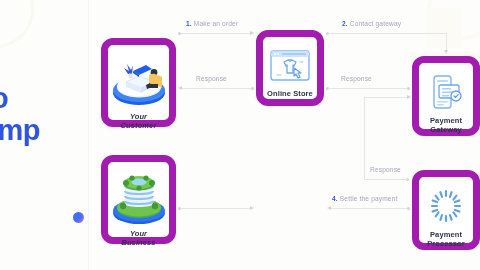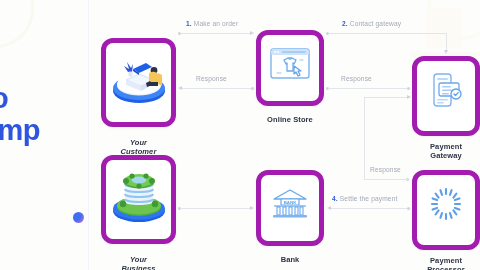--- a/index.html
+++ b/index.html
@@ -92,29 +92,28 @@
     height: 11px;
     border-radius: 50%;
     background:
       radial-gradient(circle at 30% 35%, #3f6ff0 0%, #3f6ff0 42%, #8f6fe0 70%, #d9b7e8 100%);
   }
 
   
   .card {
     position: absolute;
     background: #ffffff;
-    border: 5px solid #a21caf;
+    border: 7px solid #a21caf;
     border-radius: 12px;
     box-shadow: 0 1px 3px rgba(60, 72, 110, 0.045);
     display: flex;
     flex-direction: column;
     align-items: center;
     justify-content: flex-start;
     box-sizing: border-box;
-    gap: 28px;
   }
   .card-art {
     flex: 0 0 auto;
     display: flex;
     align-items: center;
     justify-content: center;
   }
   .card-label {
     color: #2b3245;
     font-size: 7.5px;
@@ -329,37 +328,20 @@
         <path d="M19 11 C20 13 22 13 23 11" fill="none" stroke="#6aa9ec" stroke-width="1"></path>
 
         <path d="M25 19 L25 27 L27 25 L29 29 L31 28 L29 24 L32 24 Z" fill="#ffffff" stroke="#5f9fe8" stroke-width="1.2" stroke-linejoin="round"></path>
         <path d="M8 26 L12 26" stroke="#bcd9f8" stroke-width="1.4" stroke-linecap="round"></path>
         <path d="M31 13 L34 13" stroke="#bcd9f8" stroke-width="1.4" stroke-linecap="round"></path>
       </svg>
     </div>
     <div class="card-label">Online Store</div>
   </div>
 
-  <div class="card" id="card-bank">
-    <div class="card-art">
-      <svg width="40" height="34" viewBox="0 0 40 34" aria-hidden="true">
-        <path d="M20 3 L36 12 L4 12 Z" fill="#ffffff" stroke="#6aa9ec" stroke-width="1.4" stroke-linejoin="round"></path>
-        <rect x="11" y="12" width="18" height="6" rx="0.6" fill="#ffffff" stroke="#6aa9ec" stroke-width="1.2"></rect>
-        <text x="20" y="16.7" font-family="'Liberation Sans', sans-serif" font-size="4.4" font-weight="bold" fill="#5f9fe8" text-anchor="middle">BANK</text>
-        <rect x="4" y="18" width="32" height="2" rx="0.8" fill="#9cc8f3"></rect>
-        <rect x="7" y="20" width="3" height="8" fill="#ffffff" stroke="#6aa9ec" stroke-width="1.1"></rect>
-        <rect x="13" y="20" width="3" height="8" fill="#ffffff" stroke="#6aa9ec" stroke-width="1.1"></rect>
-        <rect x="19" y="20" width="3" height="8" fill="#ffffff" stroke="#6aa9ec" stroke-width="1.1"></rect>
-        <rect x="25" y="20" width="3" height="8" fill="#ffffff" stroke="#6aa9ec" stroke-width="1.1"></rect>
-        <rect x="30" y="20" width="3" height="8" fill="#ffffff" stroke="#6aa9ec" stroke-width="1.1"></rect>
-        <rect x="3" y="28" width="34" height="2.6" rx="1" fill="#7fb4ef"></rect>
-      </svg>
-    </div>
-    <div class="card-label">Bank</div>
-  </div>
 
   <div class="card" id="card-gateway">
     <div class="card-art">
       <svg width="40" height="36" viewBox="0 0 40 36" aria-hidden="true">
         <rect x="8" y="2" width="17" height="32" rx="3" fill="#ffffff" stroke="#7fb4ef" stroke-width="1.4"></rect>
         <rect x="11" y="6" width="11" height="2" rx="1" fill="#bcd9f8"></rect>
 
         <rect x="13" y="11" width="20" height="13" rx="2" fill="#ffffff" stroke="#6aa9ec" stroke-width="1.3"></rect>
         <rect x="16" y="14" width="9" height="1.5" rx="0.7" fill="#a8cdf6"></rect>
         <rect x="16" y="17.5" width="12" height="1.5" rx="0.7" fill="#a8cdf6"></rect>

